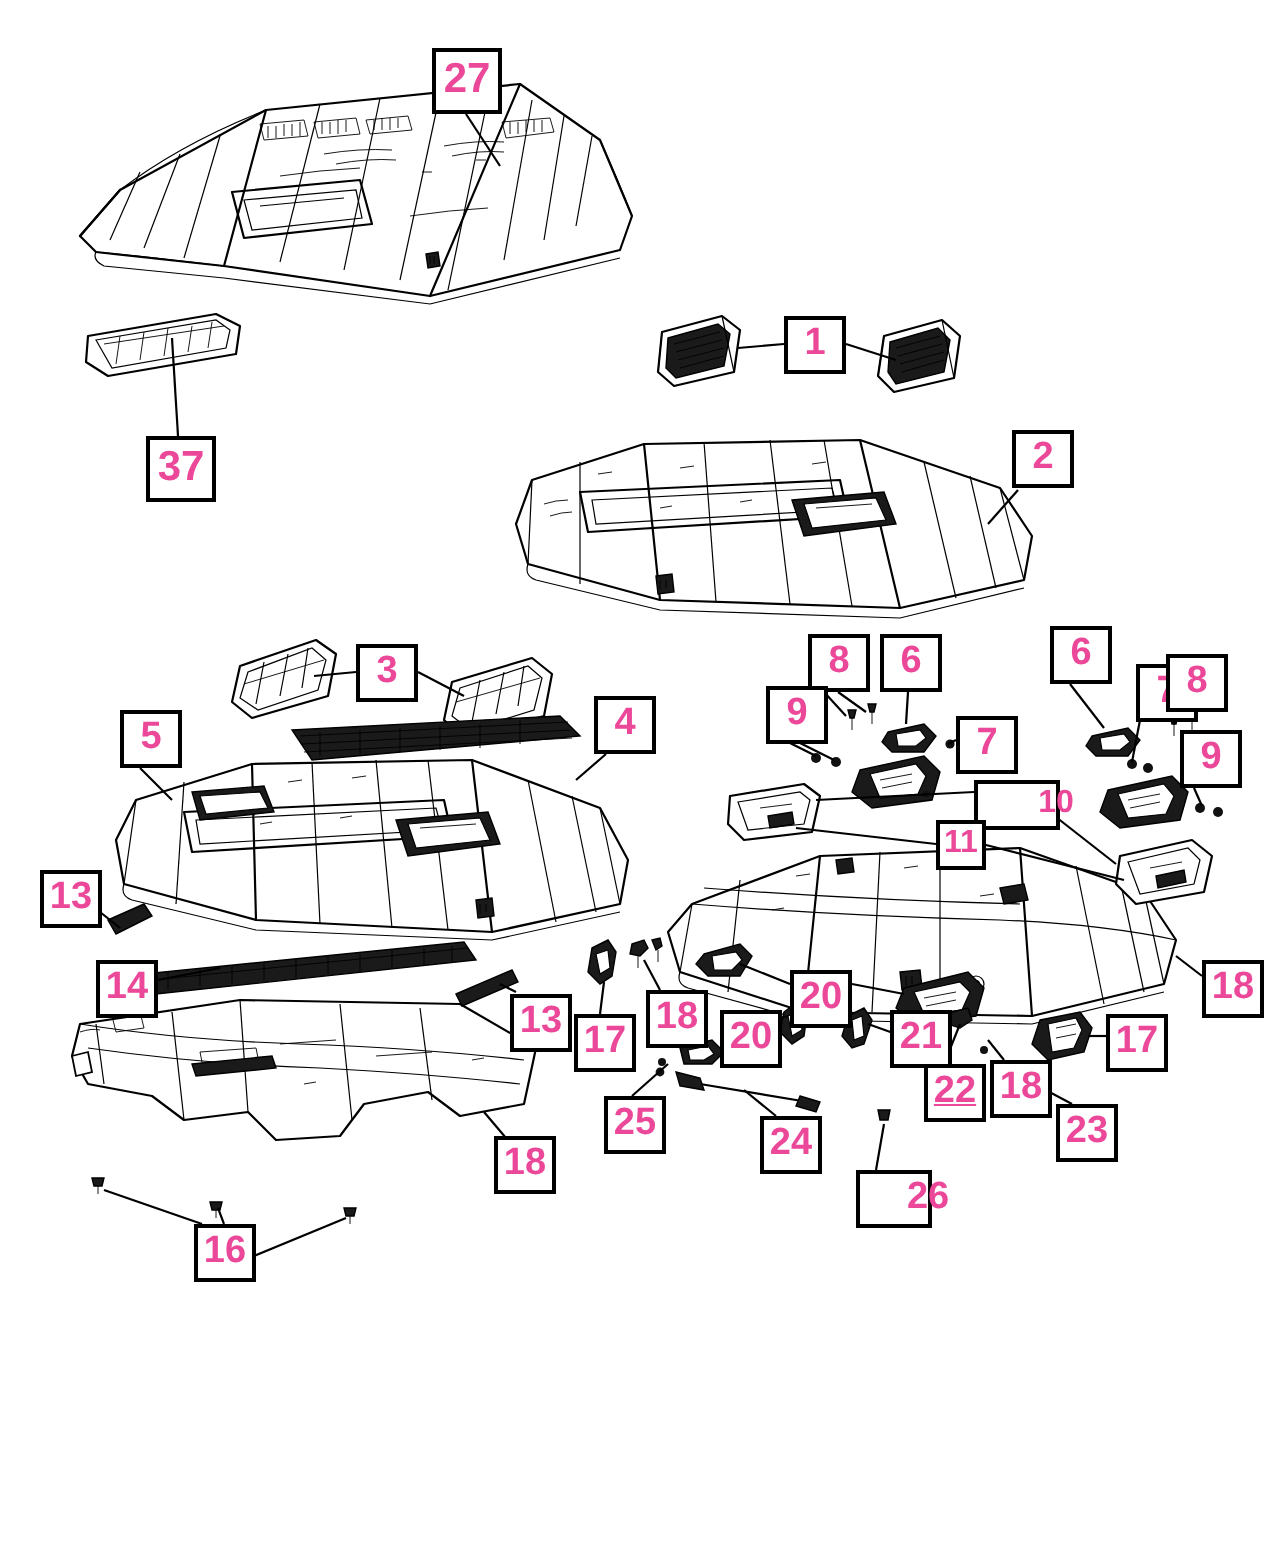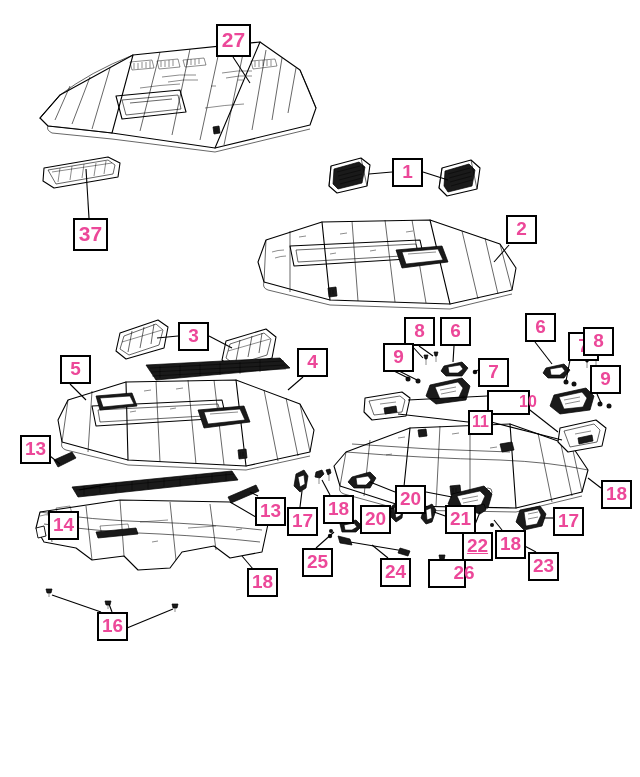--- a/index.html
+++ b/index.html
@@ -428,21 +428,21 @@
       </div>
       <div class="callout c-w24" style="left: 487px; top: 390px; padding-left: 39px;">
         <span class="num">10</span>
       </div>
       <div class="callout c-w24" style="left: 468px; top: 410px;">
         <span class="num">11</span>
       </div>
       <div class="callout c-w30" style="left: 20px; top: 435px;">
         <span class="num">13</span>
       </div>
-      <div class="callout c-w30" style="left: 48px; top: 480px; margin-top: 31px;">
+      <div class="callout c-w30" style="left: 48px; top: 480px;">
         <span class="num">14</span>
       </div>
       <div class="callout c-w30" style="left: 255px; top: 497px;">
         <span class="num">13</span>
       </div>
       <div class="callout c-w30" style="left: 247px; top: 568px;">
         <span class="num">18</span>
       </div>
       <div class="callout c-w30" style="left: 97px; top: 612px;">
         <span class="num">16</span>
@@ -467,21 +467,21 @@
       </div>
       <div class="callout c-w30" style="left: 462px; top: 532px; text-decoration: underline;">
         <span class="num">22</span>
       </div>
       <div class="callout c-w30" style="left: 495px; top: 530px;">
         <span class="num">18</span>
       </div>
       <div class="callout c-w30" style="left: 380px; top: 558px;">
         <span class="num">24</span>
       </div>
-      <div class="callout c-w30" style="left: 428px; top: 559px; padding-left: 34px;">
+      <div class="callout c-w30" style="left: 428px; top: 585px; padding-left: 34px;">
         <span class="num">26</span>
       </div>
       <div class="callout c-w30" style="left: 553px; top: 507px;">
         <span class="num">17</span>
       </div>
       <div class="callout c-w30" style="left: 528px; top: 552px;">
         <span class="num">23</span>
       </div>
       <div class="callout c-w30" style="left: 601px; top: 480px;">
         <span class="num">18</span>

